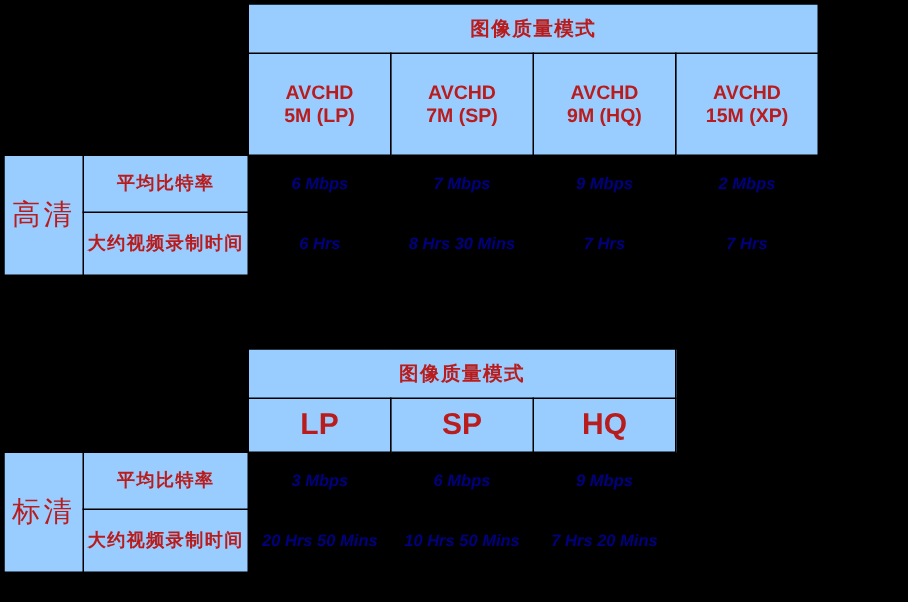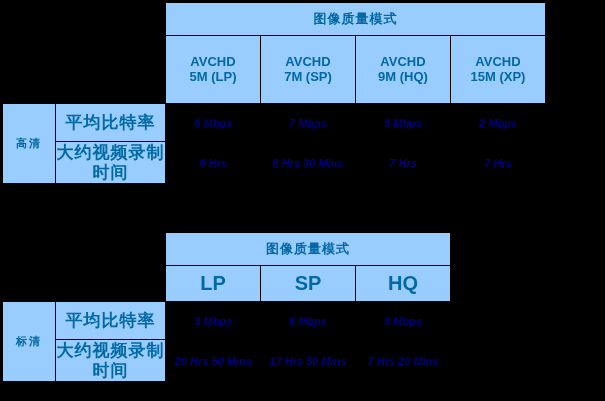--- a/index.html
+++ b/index.html
@@ -18,21 +18,21 @@
   .spec-table {
     position: absolute;
     border-collapse: collapse;
     table-layout: fixed;
   }
 
   
   .cell {
     background: #99ccff;
     border: 1px solid #000000;
-    color: #0369a1;
+    color: #b91c1c;
     text-align: center;
     vertical-align: middle;
     font-size: 12px;
     font-weight: bold;
     padding: 0;
     line-height: 1.15;
   }
   .cell-plain {
     
     background: transparent;
@@ -58,27 +58,27 @@
   }
   .mode-cell {
     font-size: 13px;
     font-weight: bold;
   }
   .mode-cell .line1 { display: block; }
   .mode-cell .line2 { display: block; }
   .mode-simple { font-size: 20px; font-weight: bold; }
 
   .row-label {
-    font-size: 17px;
+    font-size: 12px;
     font-weight: bold;
     letter-spacing: 1px;
   }
   .group-label {
-    font-size: 11px;
-    font-weight: bold;
+    font-size: 19px;
+    font-weight: normal;
     letter-spacing: 2px;
   }
 
   
   #table-hd { left: 2px; top: 2px; }
   #table-hd .c-group { width: 53px; }
   #table-hd .c-rowlabel { width: 110px; }
   #table-hd .c-data { width: 95px; }
 
   #table-hd .r-title { height: 33px; }
@@ -180,17 +180,17 @@
     <tr class="r-rate">
       <td class="cell group-label" rowspan="2">标清</td>
       <td class="cell row-label">平均比特率</td>
       <td class="cell-plain">3 Mbps</td>
       <td class="cell-plain">6 Mbps</td>
       <td class="cell-plain">9 Mbps</td>
     </tr>
     <tr class="r-time">
       <td class="cell row-label">大约视频录制时间</td>
       <td class="cell-plain">20 Hrs 50 Mins</td>
-      <td class="cell-plain">17 Hrs 50 Mins</td>
+      <td class="cell-plain">10 Hrs 50 Mins</td>
       <td class="cell-plain">7 Hrs 20 Mins</td>
     </tr>
   </tbody>
 </table>
 
 </body></html>

